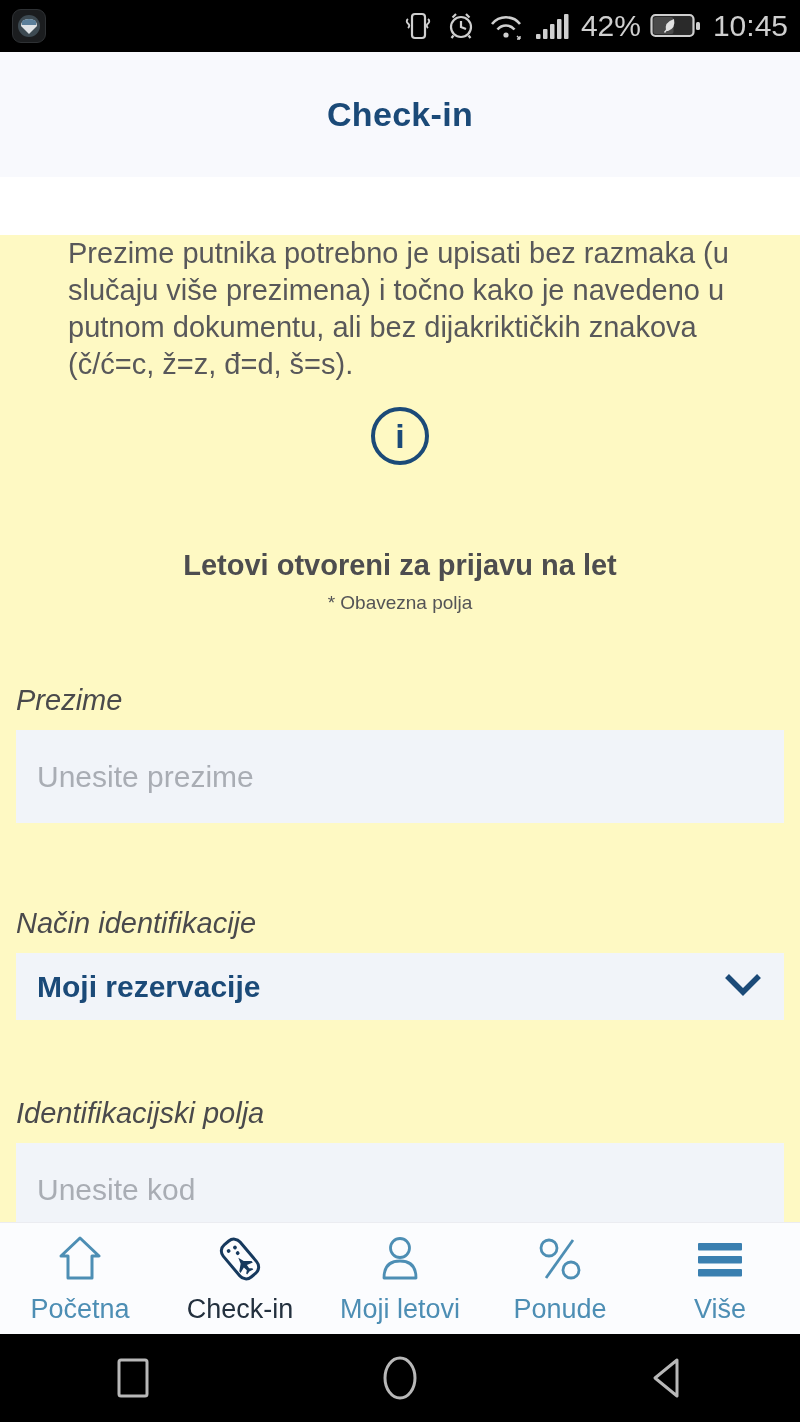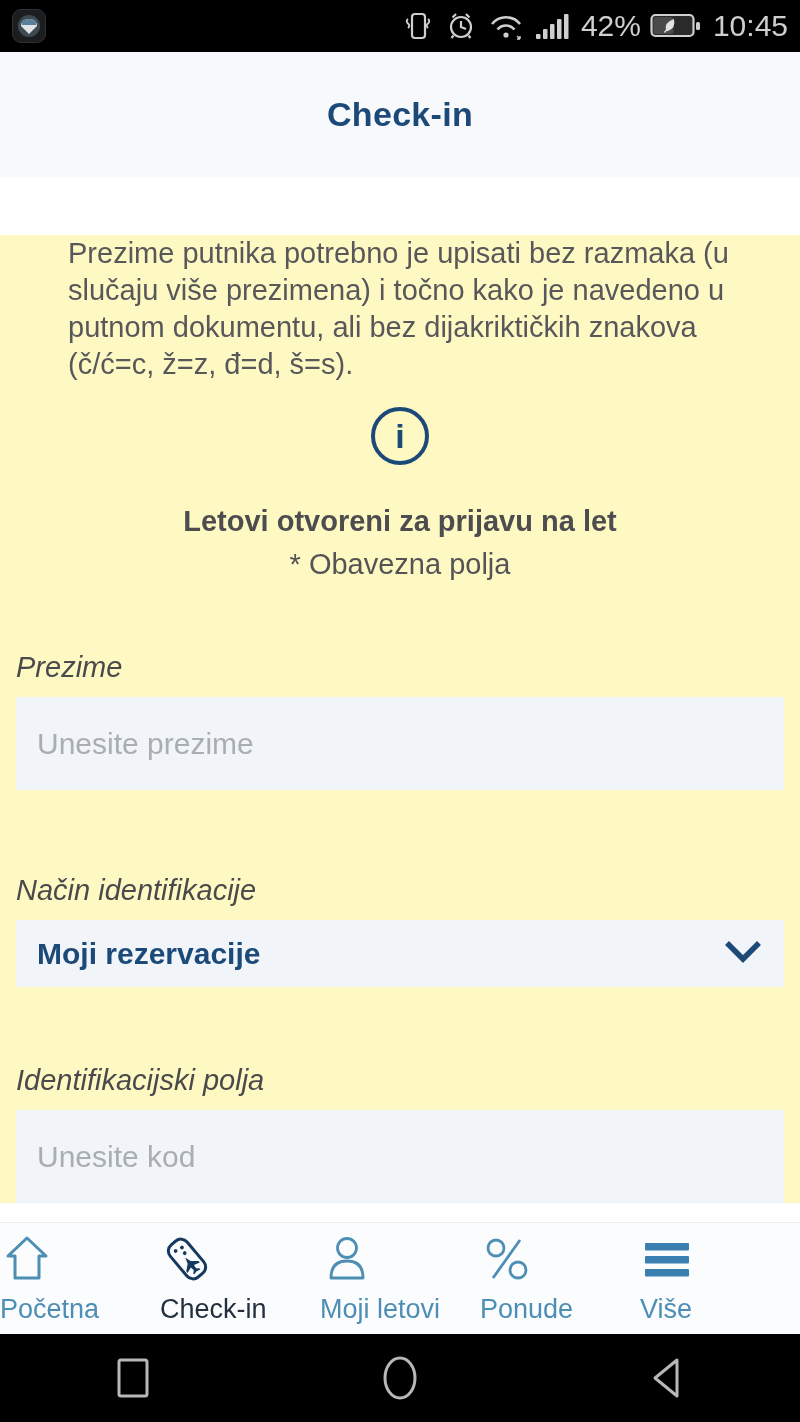--- a/index.html
+++ b/index.html
@@ -41,26 +41,26 @@
     margin:58px 70px 0 68px;
     font-size:29px; line-height:37px; color:#58585a;
   }
   .info-icon {
     width:58px; height:58px; margin:24px auto 0;
     border:4px solid #1b4a78; border-radius:50%;
     display:flex; align-items:center; justify-content:center;
     color:#1b4a78; font-size:34px; font-weight:bold;
   }
   .section-heading {
-    margin-top:40px; text-align:center;
+    margin-top:84px; text-align:center;
     font-size:29px; font-weight:bold; color:#4d4d4f;
   }
   .required-note {
     margin-top:10px; text-align:center;
-    font-size:29px; color:#545456;
+    font-size:19px; color:#545456;
   }
   .field label {
     display:block; margin:0 16px; font-size:29px; color:#4a4a4c;font-style:italic;
   }
   .field-surname { margin-top:70px; }
   .field-idmethod { margin-top:84px; }
   .field-idnumber { margin-top:77px; }
   .text-input {
     display:block; width:calc(100% - 32px); margin:13px 16px 0;
     height:93px; background:#f1f4f9; border:none; outline:none;
@@ -75,21 +75,21 @@
   }
   .select-value { font-size:30px; font-weight:bold; color:#1b4a78; }
   
   .bottom-nav {
     position:absolute; left:0; right:0; bottom:88px; height:112px;
     background:#fbfcfe; border-top:1px solid #ebecf1;
     display:flex; align-items:stretch;
   }
   .nav-item {
     flex:1; display:flex; flex-direction:column;
-    align-items:flex-start; justify-content:center; gap:4px; cursor:pointer;
+    align-items:center; justify-content:center; gap:4px; cursor:pointer;
   }
   .nav-item .nav-label { font-size:27px; color:#4d8eb4; }
   .nav-item.active .nav-label { color:#23303e; font-weight:normal; }
   
   .android-nav {
     position:absolute; left:0; right:0; bottom:0; height:88px;
     background:#000; display:flex; align-items:center;
   }
   .anav-btn { flex:1; display:flex; align-items:center; justify-content:center; cursor:pointer; }
 </style>

